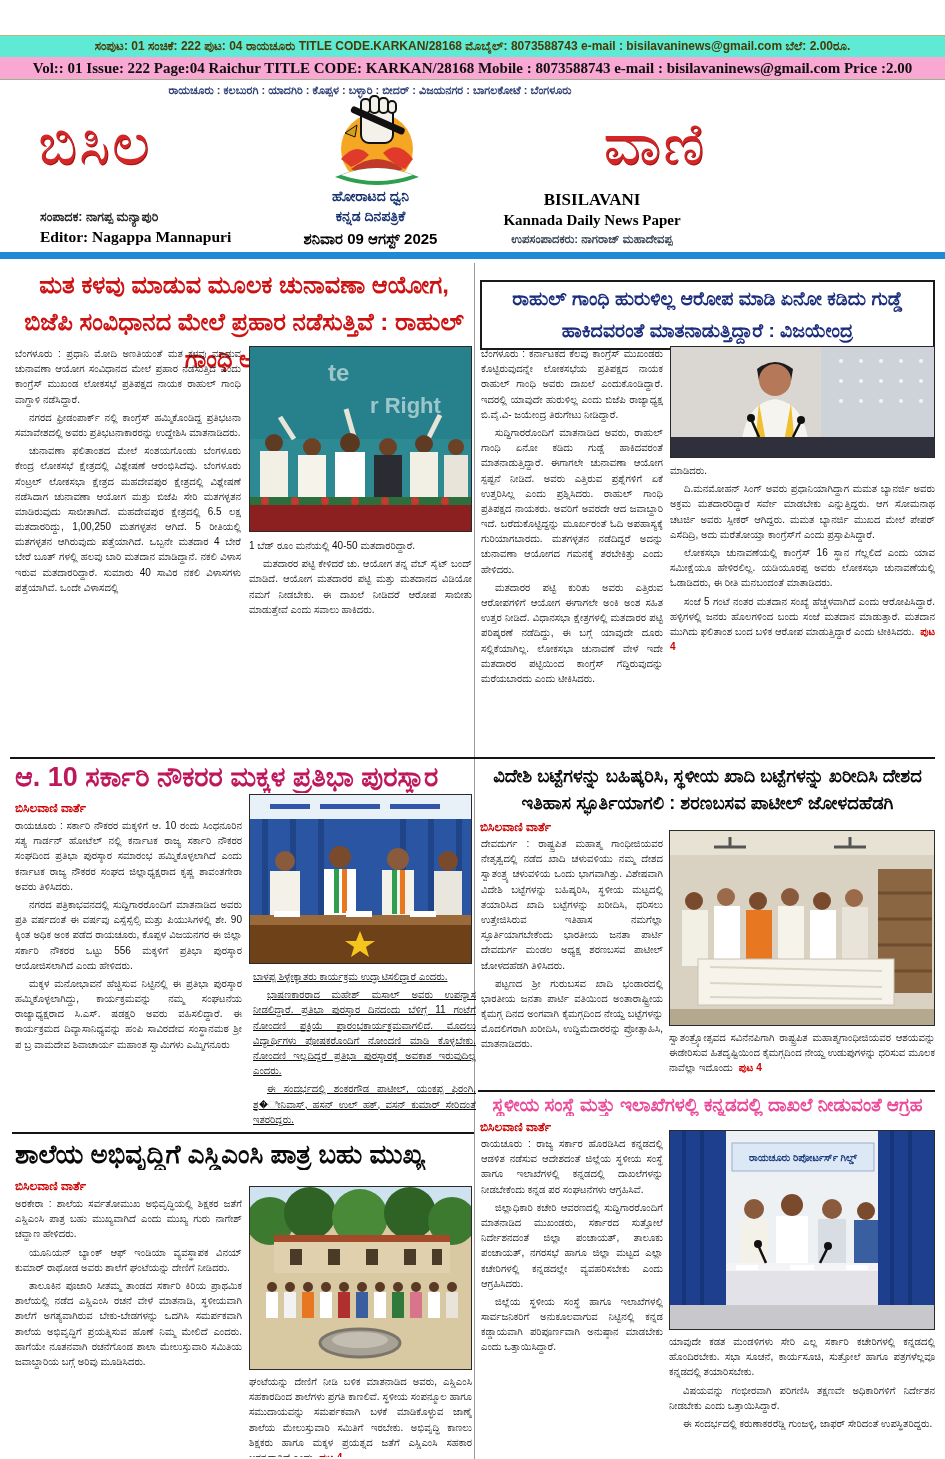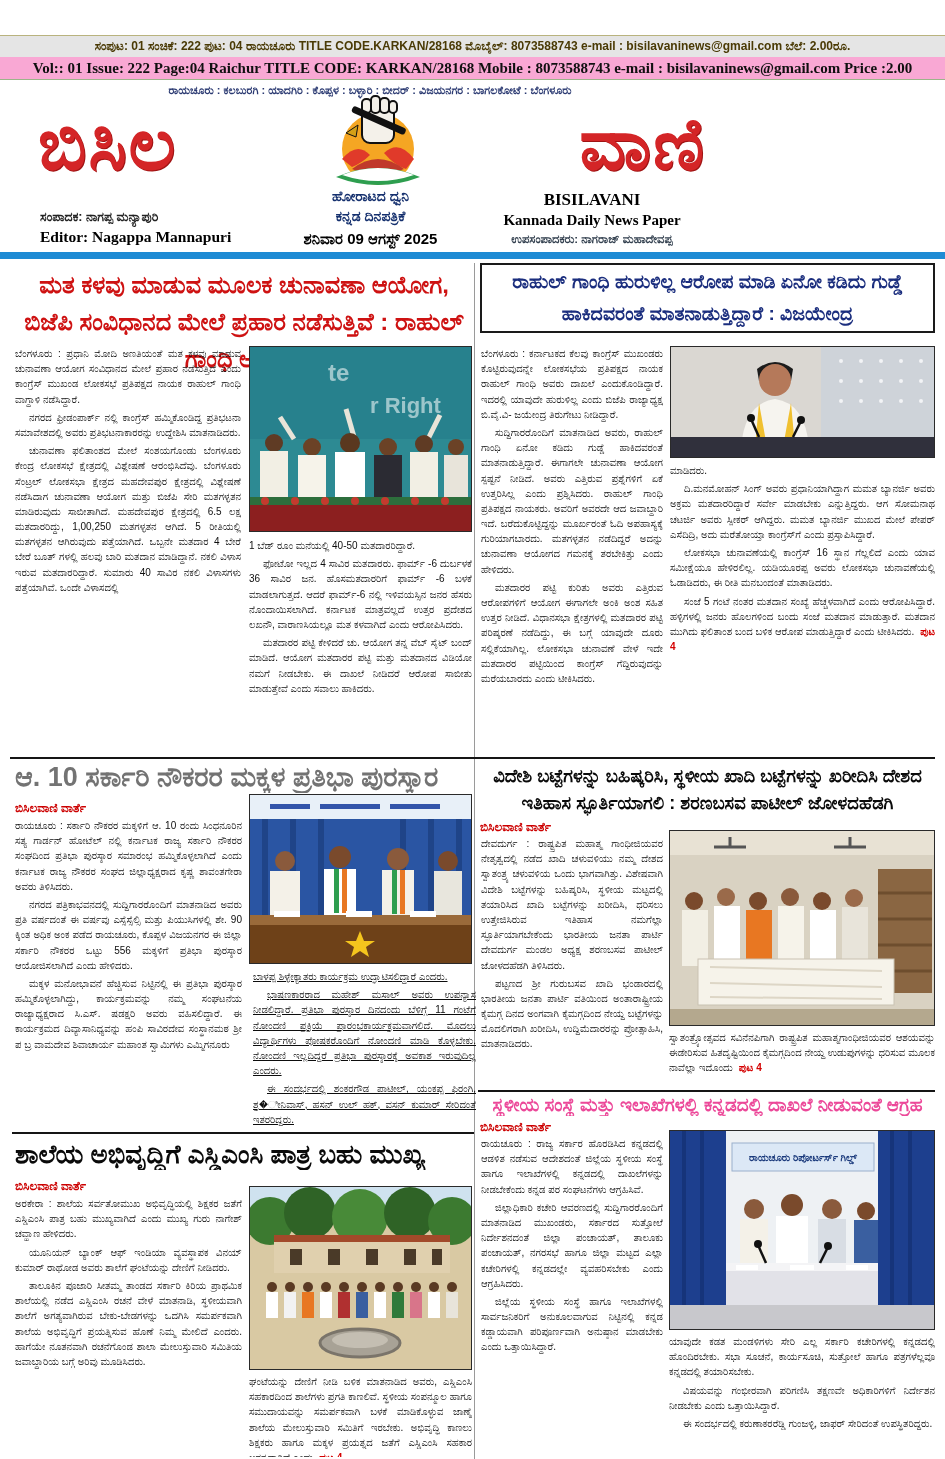--- a/index.html
+++ b/index.html
@@ -1,27 +1,27 @@
 <!DOCTYPE html>
 <html><head>
 <meta charset="utf-8">
 <style>
   html,body{margin:0;padding:0;background:#888;}
   .page{position:relative;width:945px;height:1459px;background:#ffffff;margin:0 auto;
         font-family:"Liberation Sans","DejaVu Sans",sans-serif;color:#111;overflow:hidden;}
   .abs{position:absolute;}
   
-  .bar1{top:35px;left:0;width:945px;height:21px;background:#e5e5e5;border-top:1px solid #b9b37e;border-bottom:1px solid #b9b37e;
+  .bar1{top:35px;left:0;width:945px;height:21px;background:#5eead4;border-top:1px solid #b9b37e;border-bottom:1px solid #b9b37e;
         font-size:12px;font-weight:bold;color:#4a3a05;text-align:center;line-height:21px;white-space:nowrap;overflow:hidden;}
   .bar2{top:57px;left:0;width:945px;height:22px;background:#f9a8d4;border-bottom:1px solid #9cb489;
         font-family:"Liberation Serif",serif;font-size:15px;font-weight:bold;color:#101010;text-align:center;line-height:22px;white-space:nowrap;overflow:hidden;}
   
   .cities{top:84px;left:50px;width:640px;text-align:center;font-size:11px;font-weight:bold;color:#2b3a72;}
   .nameplate{top:88px;left:38px;width:668px;height:112px;display:flex;align-items:center;justify-content:space-between;}
-  .nameplate .word{font-size:72px;font-weight:700;color:#d42527;line-height:1;letter-spacing:2px;
+  .nameplate .word{font-size:58px;font-weight:400;color:#d42527;line-height:1;letter-spacing:2px;
         text-shadow:1px 1px 0 #a01414;font-family:"DejaVu Sans",sans-serif;}
   .tagline{top:188px;left:278px;width:185px;text-align:center;}
   .tagline .t1{font-size:14px;font-weight:bold;color:#15306e;}
   .tagline .t2{font-size:14px;font-weight:bold;color:#15306e;margin-top:3px;}
   .tagline .dt{font-size:15px;font-weight:bold;color:#000;margin-top:5px;}
   .engblock{top:190px;left:472px;width:240px;text-align:center;}
   .engblock .e1{font-family:"Liberation Serif",serif;font-size:17px;font-weight:bold;color:#000;}
   .engblock .e2{font-family:"Liberation Serif",serif;font-size:15px;font-weight:bold;color:#000;margin-top:2px;}
   .engblock .e3{font-size:11.5px;font-weight:bold;color:#33404f;margin-top:4px;}
   .edblock{top:210px;left:40px;width:235px;}
@@ -29,23 +29,23 @@
   .edblock .e{font-family:"Liberation Serif",serif;font-size:15.5px;font-weight:bold;color:#000;margin-top:3px;}
   .greet{top:84px;left:718px;width:220px;height:166px;background:#cfe6f8;border:2px solid #8ab4dd;box-sizing:border-box;text-align:center;}
   .greet .gt{display:block;width:150px;margin:5px auto 2px;background:#fff;font-size:15px;font-weight:bold;color:#101010;padding:2px 0;}
   .greet .gq{font-size:12.5px;font-weight:bold;color:#14325f;line-height:1.5;padding:0 8px;}
   .bluebar{top:252px;left:0;width:945px;height:7px;background:#1e8bd4;}
   
   .vline{left:474px;top:263px;width:1px;height:1196px;background:#9a9a9a;}
   .hline{background:#151515;height:2px;}
   
   .h-red{top:266px;left:15px;width:458px;font-size:24px;font-weight:bold;color:#ce1212;text-align:center;line-height:1.55;}
-  .h-bluebox{top:263px;left:480px;width:455px;height:70px;border:2px solid #1a1a1a;box-sizing:border-box;display:flex;align-items:center;justify-content:center;
+  .h-bluebox{top:280px;left:480px;width:455px;height:70px;border:2px solid #1a1a1a;box-sizing:border-box;display:flex;align-items:center;justify-content:center;
         color:#1b2e7e;font-size:19px;font-weight:bold;text-align:center;line-height:1.7;padding:6px 6px;}
-  .h3{top:762px;left:15px;width:458px;font-size:27px;font-weight:bold;color:#737373;text-align:left;white-space:nowrap;overflow:hidden;}
+  .h3{top:762px;left:15px;width:458px;font-size:27px;font-weight:bold;color:#be185d;text-align:left;white-space:nowrap;overflow:hidden;}
   .h4{top:763px;left:480px;width:455px;font-size:18px;font-weight:bold;color:#0a0a0a;text-align:center;line-height:1.5;}
   .h5{top:1139px;left:15px;width:458px;font-size:26px;font-weight:bold;color:#0a0a0a;white-space:nowrap;overflow:hidden;}
   .h6{top:1094px;left:480px;width:455px;font-size:18.5px;font-weight:bold;color:#ec4899;text-align:center;white-space:nowrap;overflow:hidden;}
   .byline{color:#cc0000;font-weight:bold;font-size:12px;}
   
   .col{font-size:10px;line-height:1.52;text-align:justify;color:#0d0d0d;overflow:hidden;}
   .col p{margin:0 0 3px;text-indent:14px;}
   .col p.fl{text-indent:0;}
   .pg4{color:#d40000;font-weight:bold;margin-left:6px;}
   .photo{box-sizing:border-box;border:1px solid #2a2a2a;background:#a3a3a3;}
@@ -147,21 +147,20 @@
         <circle cx="105" cy="154" r="4"></circle>
           <circle cx="135" cy="154" r="4"></circle>
           <circle cx="165" cy="154" r="4"></circle>
           <circle cx="195" cy="154" r="4"></circle>
       </g>
       <rect y="158" width="221" height="26" fill="#8c1f1f"></rect>
     </svg>
   </div>
   <div class="abs col" style="left:249px;top:538px;width:223px;height:218px;">
     <p class="fl">1 ಬೆಡ್ ರೂಂ ಮನೆಯಲ್ಲಿ 40-50 ಮತದಾರರಿದ್ದಾರೆ.</p>
-    <p>ಫೋಟೋ ಇಲ್ಲದ 4 ಸಾವಿರ ಮತದಾರರು. ಫಾರ್ಮ್ -6 ದುರ್ಬಳಕೆ 36 ಸಾವಿರ ಜನ. ಹೊಸಮತದಾರರಿಗೆ ಫಾರ್ಮ್ -6 ಬಳಕೆ ಮಾಡಲಾಗುತ್ತದೆ. ಆದರೆ ಫಾರ್ಮ್-6 ನಲ್ಲಿ ಇಳಿವಯಸ್ಸಿನ ಜನರ ಹೆಸರು ನೊಂದಾಯಿಸಲಾಗಿದೆ. ಕರ್ನಾಟಕ ಮಾತ್ರವಲ್ಲದೆ ಉತ್ತರ ಪ್ರದೇಶದ ಲಖನೌ, ವಾರಾಣಸಿಯಲ್ಲೂ ಮತ ಕಳವಾಗಿದೆ ಎಂದು ಆರೋಪಿಸಿದರು.</p>
     <p>ಮತದಾರರ ಪಟ್ಟಿ ಕೇಳಿದರೆ ಚು. ಆಯೋಗ ತನ್ನ ವೆಬ್ ಸೈಟ್ ಬಂದ್ ಮಾಡಿದೆ. ಆಯೋಗ ಮತದಾರರ ಪಟ್ಟಿ ಮತ್ತು ಮತದಾನದ ವಿಡಿಯೋ ನಮಗೆ ನೀಡಬೇಕು. ಈ ದಾಖಲೆ ನೀಡಿದರೆ ಆರೋಪ ಸಾಬೀತು ಮಾಡುತ್ತೇವೆ ಎಂದು ಸವಾಲು ಹಾಕಿದರು.</p>
   </div>
 
   <div class="abs h-bluebox">ರಾಹುಲ್ ಗಾಂಧಿ ಹುರುಳಿಲ್ಲ ಆರೋಪ ಮಾಡಿ ಏನೋ ಕಡಿದು ಗುಡ್ಡೆ ಹಾಕಿದವರಂತೆ ಮಾತನಾಡುತ್ತಿದ್ದಾರೆ : ವಿಜಯೇಂದ್ರ</div>
   <div class="abs col" style="left:481px;top:346px;width:182px;height:410px;">
     <p class="fl">ಬೆಂಗಳೂರು : ಕರ್ನಾಟಕದ ಕೆಲವು ಕಾಂಗ್ರೆಸ್ ಮುಖಂಡರು ಕೊಟ್ಟಿರುವುದನ್ನೇ ಲೋಕಸಭೆಯ ಪ್ರತಿಪಕ್ಷದ ನಾಯಕ ರಾಹುಲ್ ಗಾಂಧಿ ಅವರು ದಾಖಲೆ ಎಂದುಕೊಂಡಿದ್ದಾರೆ. ಇದರಲ್ಲಿ ಯಾವುದೇ ಹುರುಳಿಲ್ಲ ಎಂದು ಬಿಜೆಪಿ ರಾಜ್ಯಾಧ್ಯಕ್ಷ ಬಿ.ವೈ.ವಿ- ಜಯೇಂದ್ರ ತಿರುಗೇಟು ನೀಡಿದ್ದಾರೆ.</p>
     <p>ಸುದ್ದಿಗಾರರೊಂದಿಗೆ ಮಾತನಾಡಿದ ಅವರು, ರಾಹುಲ್ ಗಾಂಧಿ ಏನೋ ಕಡಿದು ಗುಡ್ಡೆ ಹಾಕಿದವರಂತೆ ಮಾತನಾಡುತ್ತಿದ್ದಾರೆ. ಈಗಾಗಲೇ ಚುನಾವಣಾ ಆಯೋಗ ಸ್ಪಷ್ಟನೆ ನೀಡಿದೆ. ಅವರು ಎತ್ತಿರುವ ಪ್ರಶ್ನೆಗಳಿಗೆ ಏಕೆ ಉತ್ತರಿಸಿಲ್ಲ ಎಂದು ಪ್ರಶ್ನಿಸಿದರು. ರಾಹುಲ್ ಗಾಂಧಿ ಪ್ರತಿಪಕ್ಷದ ನಾಯಕರು. ಅವರಿಗೆ ಅವರದೇ ಆದ ಜವಾಬ್ದಾರಿ ಇದೆ. ಬರೆದುಕೊಟ್ಟಿದ್ದನ್ನು ಮೂರ್ಖರಂತೆ ಓದಿ ಅಪಹಾಸ್ಯಕ್ಕೆ ಗುರಿಯಾಗಬಾರದು. ಮತಗಳ್ಳತನ ನಡೆದಿದ್ದರೆ ಅದನ್ನು ಚುನಾವಣಾ ಆಯೋಗದ ಗಮನಕ್ಕೆ ತರಬೇಕಿತ್ತು ಎಂದು ಹೇಳಿದರು.</p>
     <p>ಮತದಾರರ ಪಟ್ಟಿ ಕುರಿತು ಅವರು ಎತ್ತಿರುವ ಆರೋಪಗಳಿಗೆ ಆಯೋಗ ಈಗಾಗಲೇ ಅಂಕಿ ಅಂಶ ಸಹಿತ ಉತ್ತರ ನೀಡಿದೆ. ವಿಧಾನಸಭಾ ಕ್ಷೇತ್ರಗಳಲ್ಲಿ ಮತದಾರರ ಪಟ್ಟಿ ಪರಿಷ್ಕರಣೆ ನಡೆದಿದ್ದು, ಈ ಬಗ್ಗೆ ಯಾವುದೇ ದೂರು ಸಲ್ಲಿಕೆಯಾಗಿಲ್ಲ. ಲೋಕಸಭಾ ಚುನಾವಣೆ ವೇಳೆ ಇದೇ ಮತದಾರರ ಪಟ್ಟಿಯಿಂದ ಕಾಂಗ್ರೆಸ್ ಗೆದ್ದಿರುವುದನ್ನು ಮರೆಯಬಾರದು ಎಂದು ಟೀಕಿಸಿದರು.</p>
   </div>
   <div class="abs photo" style="left:670px;top:346px;width:265px;height:112px;">

